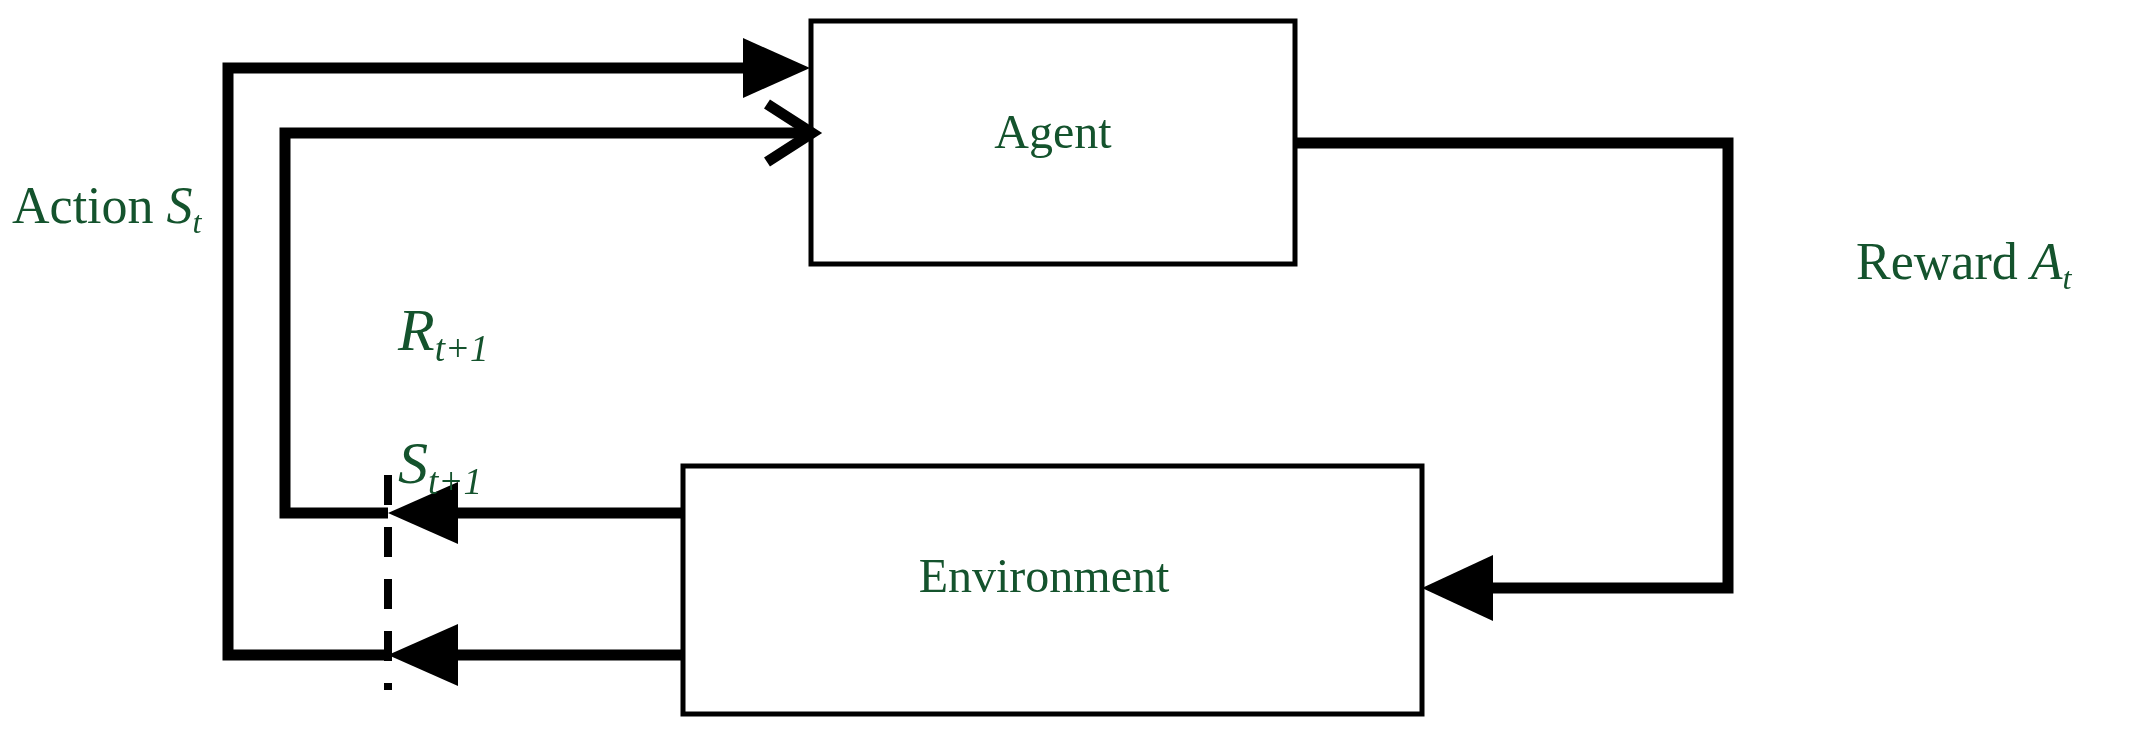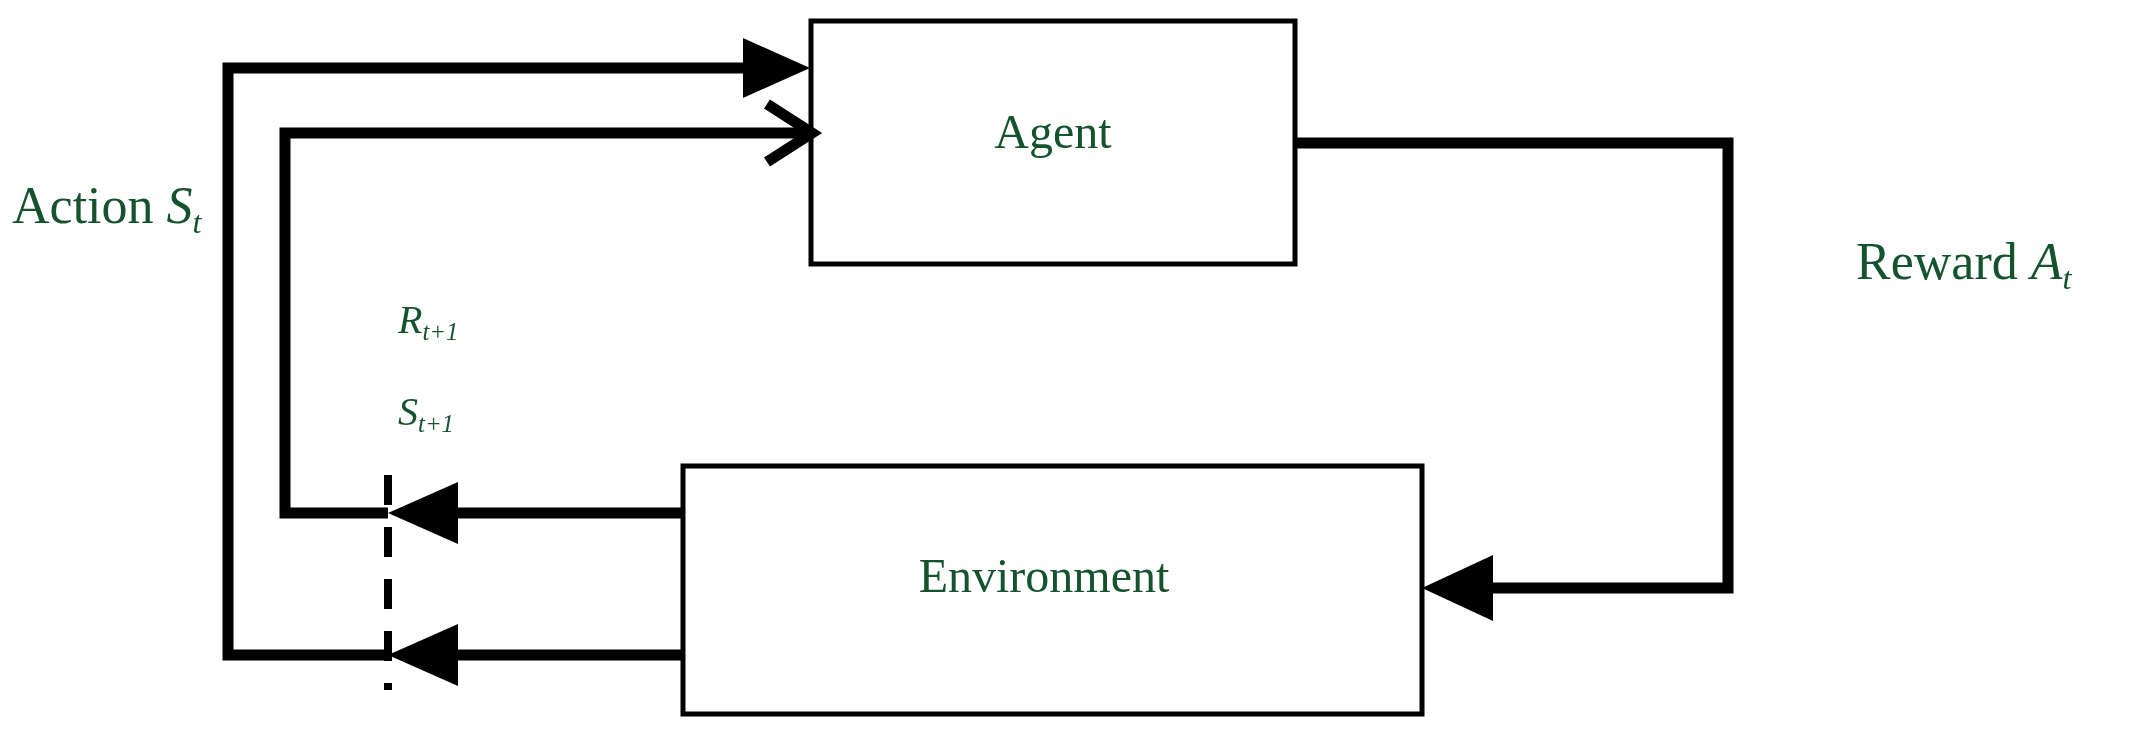--- a/index.html
+++ b/index.html
@@ -30,42 +30,42 @@
     line-height: 1;
   }
   .box-label {
     font-size: 48px;
     text-align: center;
   }
   .edge-label {
     font-size: 52px;
   }
   .edge-label-small {
-    font-size: 40px;
+    font-size: 60px;
   }
   .edge-label i {
     font-style: italic;
   }
   .edge-label-small i {
     font-style: italic;
   }
   .sub {
     font-size: 0.62em;
     font-style: italic;
     vertical-align: baseline;
     position: relative;
     top: 0.30em;
   }
   #lbl-agent      { left: 810px;  top: 108px; width: 486px; }
   #lbl-environment{ left: 682px;  top: 552px; width: 724px; }
   #lbl-state      { left: 12px;   top: 180px; }
   #lbl-reward     { left: 327px;  top: 163px; }
   #lbl-action     { left: 1856px; top: 236px; }
   #lbl-r-next     { left: 398px;  top: 300px; }
-  #lbl-s-next     { left: 398px;  top: 392px; }
+  #lbl-s-next     { left: 398px;  top: 433px; }
 </style>
 </head>
 <body>
 
 <div id="canvas">
 
   <svg id="diagram-svg" viewBox="0 0 2131 732">
 
     <rect x="811" y="21" width="484" height="243" fill="#ffffff" stroke="#000000" stroke-width="5"></rect>
 

